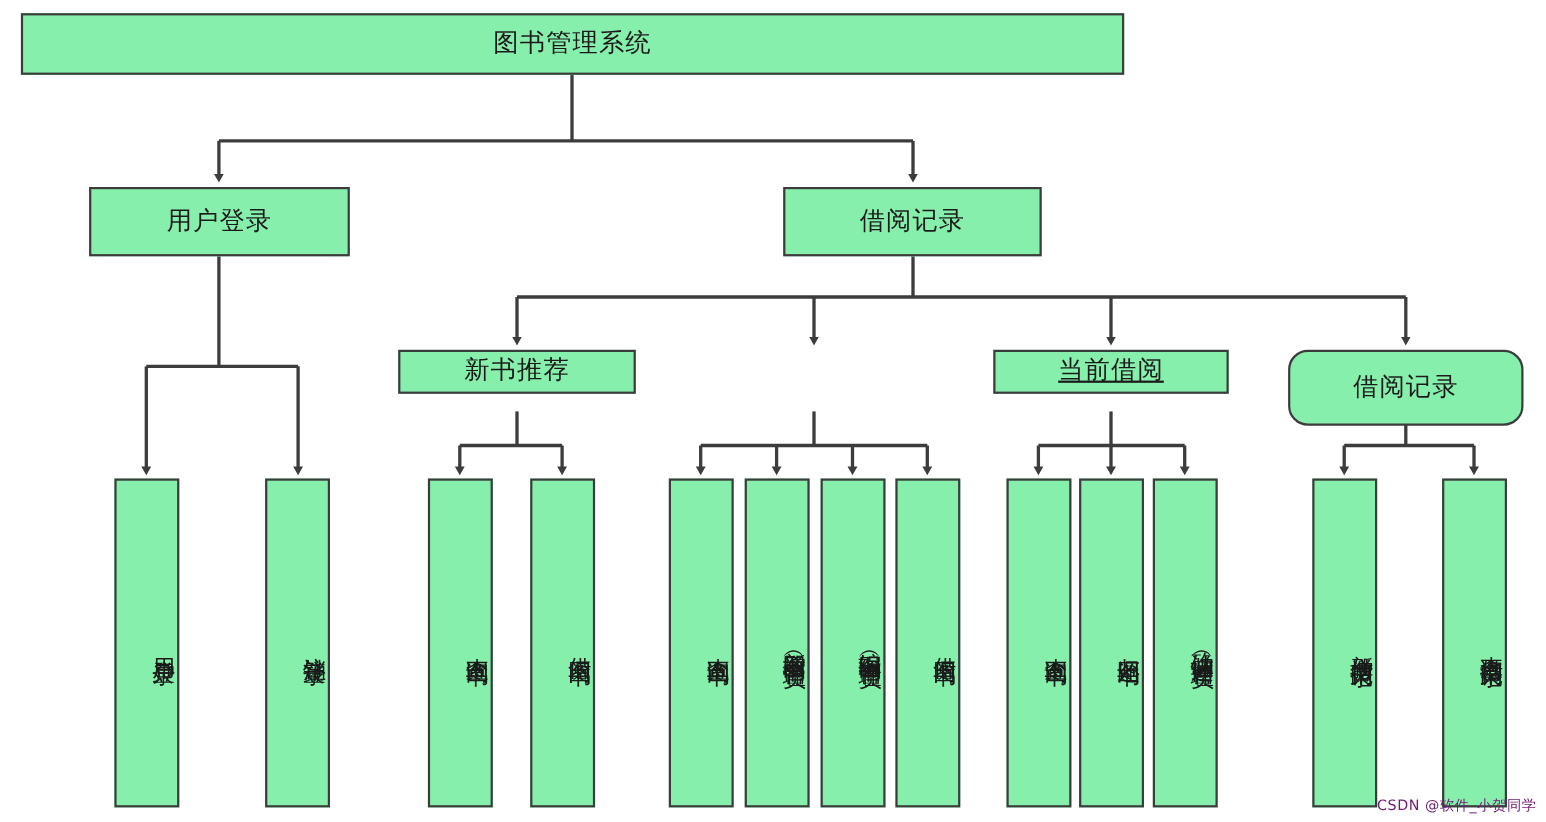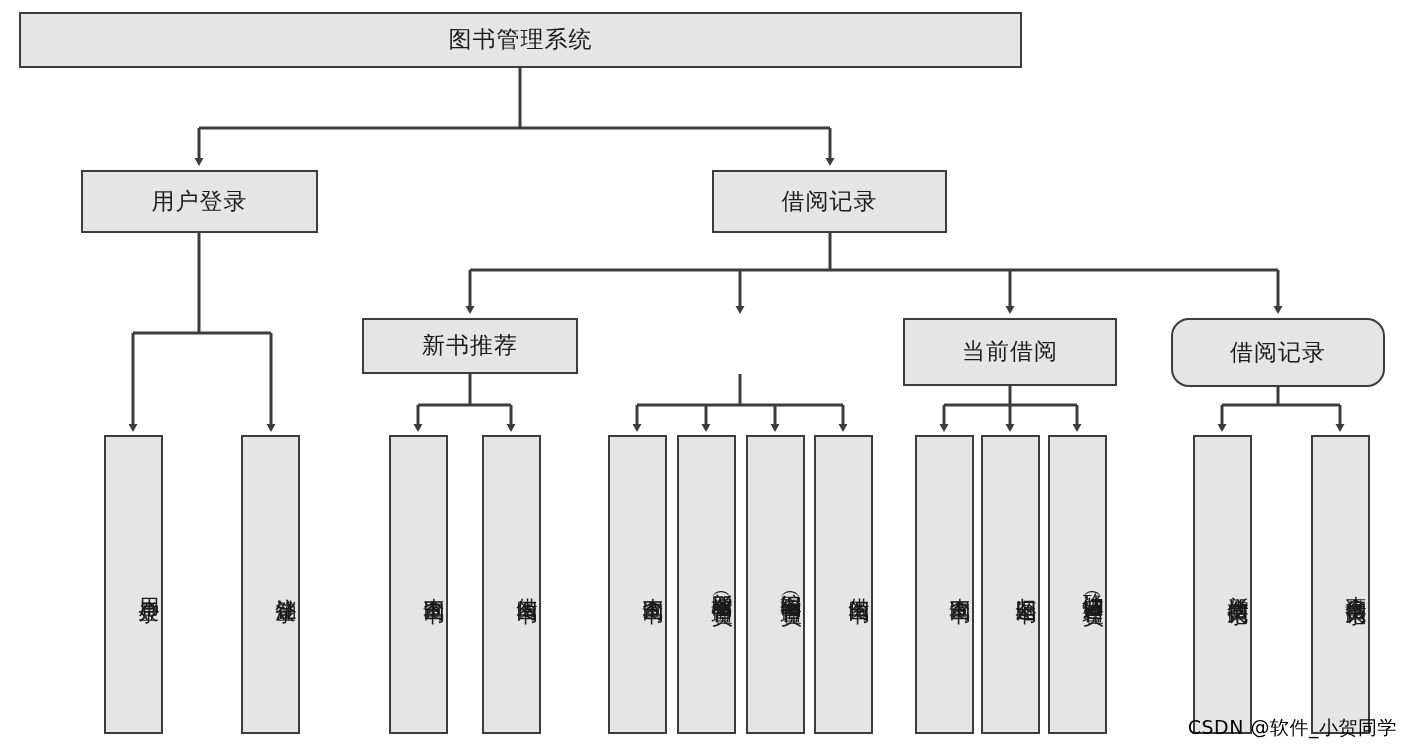--- a/index.html
+++ b/index.html
@@ -14,21 +14,21 @@
     position: relative;
     width: 1405px;
     height: 747px;
     background: #ffffff;
     overflow: hidden;
   }
   .node {
     position: absolute;
     box-sizing: border-box;
     border: 2px solid #3c3c3c;
-    background: #e5e5e5;
+    background: #86efac;
     display: flex;
     align-items: center;
     justify-content: center;
     color: #1a1a1a;
     line-height: 1.18;
   }
   .node.horiz {
     font-size: 23px;
     letter-spacing: 1px;
   }
@@ -50,22 +50,22 @@
     left: 0;
     top: 0;
     width: 1405px;
     height: 747px;
     pointer-events: none;
   }
   .watermark {
     position: absolute;
     right: 8px;
     bottom: 6px;
-    font-size: 19px;
-    color: #000000;
+    font-size: 13px;
+    color: #701a75;
     letter-spacing: 0.5px;
     white-space: nowrap;
   }
 </style>
 </head>
 <body>
 
 <div id="canvas">
 
   <svg class="edges" viewBox="0 0 1405 747">
@@ -122,24 +122,24 @@
     <span>图书管理系统</span>
   </div>
 
   <div class="node horiz" style="left:81px; top:170px; width:237px; height:63px;">
     <span>用户登录</span>
   </div>
   <div class="node horiz" style="left:712px; top:170px; width:235px; height:63px;">
     <span>借阅记录</span>
   </div>
 
-  <div class="node horiz" style="left:362px; top:318px; width:216px; height:56px;">
+  <div class="node horiz" style="left:362px; top:318px; width:216px; height:40px;">
     <span>新书推荐</span>
   </div>
-  <div class="node horiz" style="left:903px; top:318px; width:214px; height:68px;">
+  <div class="node horiz" style="left:903px; top:318px; width:214px; height:40px;text-decoration:underline;">
     <span>当前借阅</span>
   </div>
   <div class="node horiz" style="left:1171px; top:318px; width:214px; height:69px;border-radius:18px;">
     <span>借阅记录</span>
   </div>
 
   <div class="node vert" style="left:104px; top:435px; width:59px; height:299px;">
     <span>用户登录</span>
   </div>
   <div class="node vert" style="left:241px; top:435px; width:59px; height:299px;">

